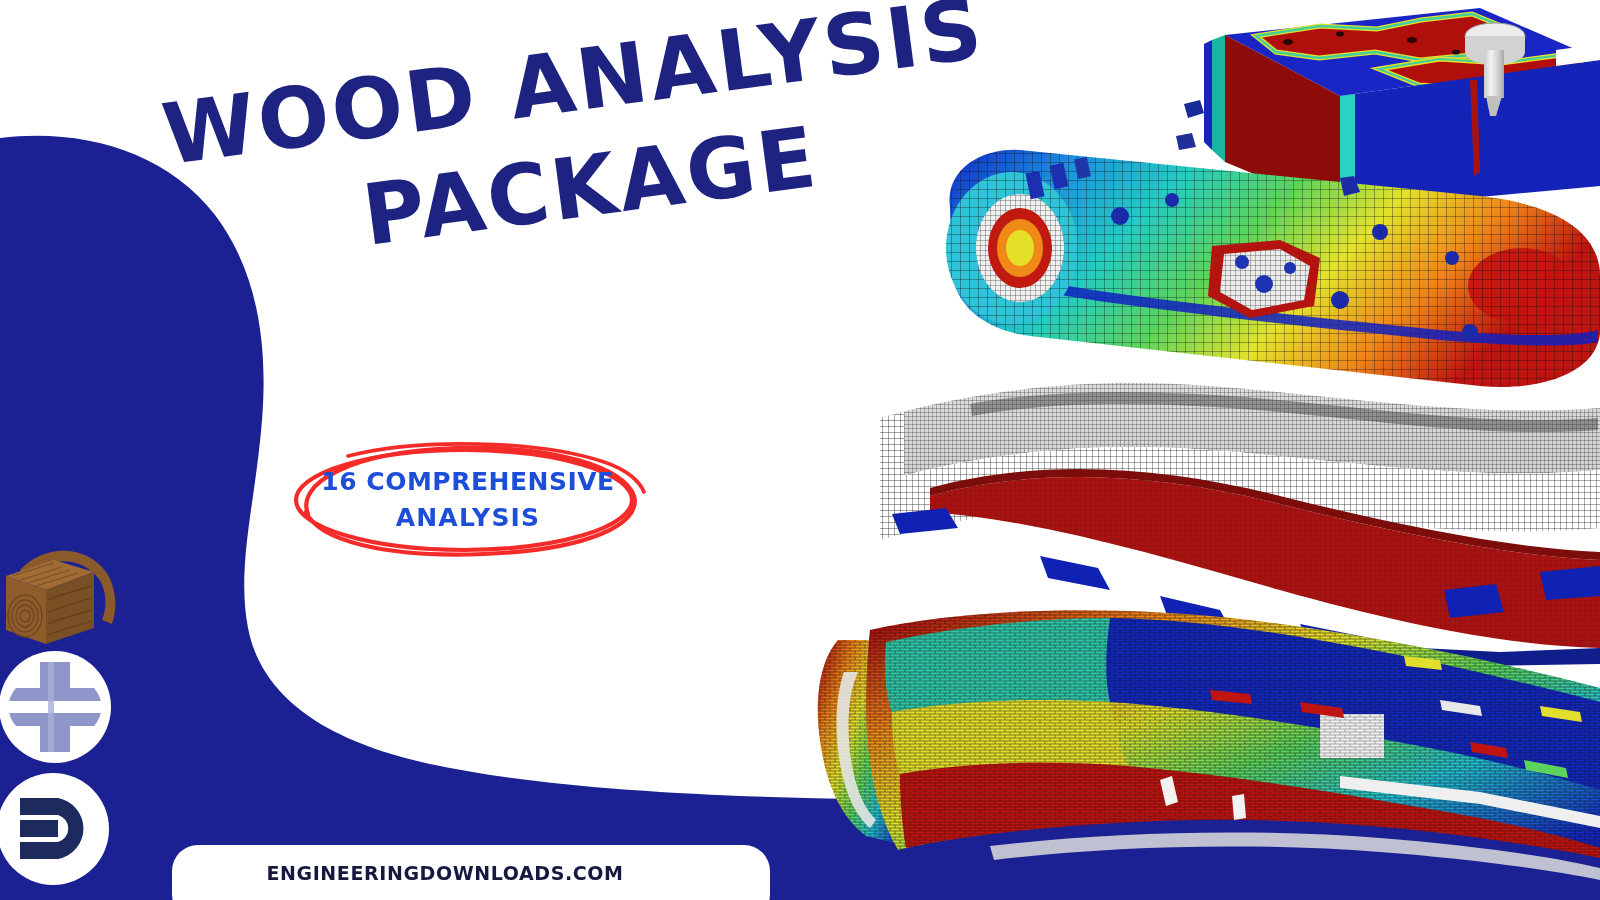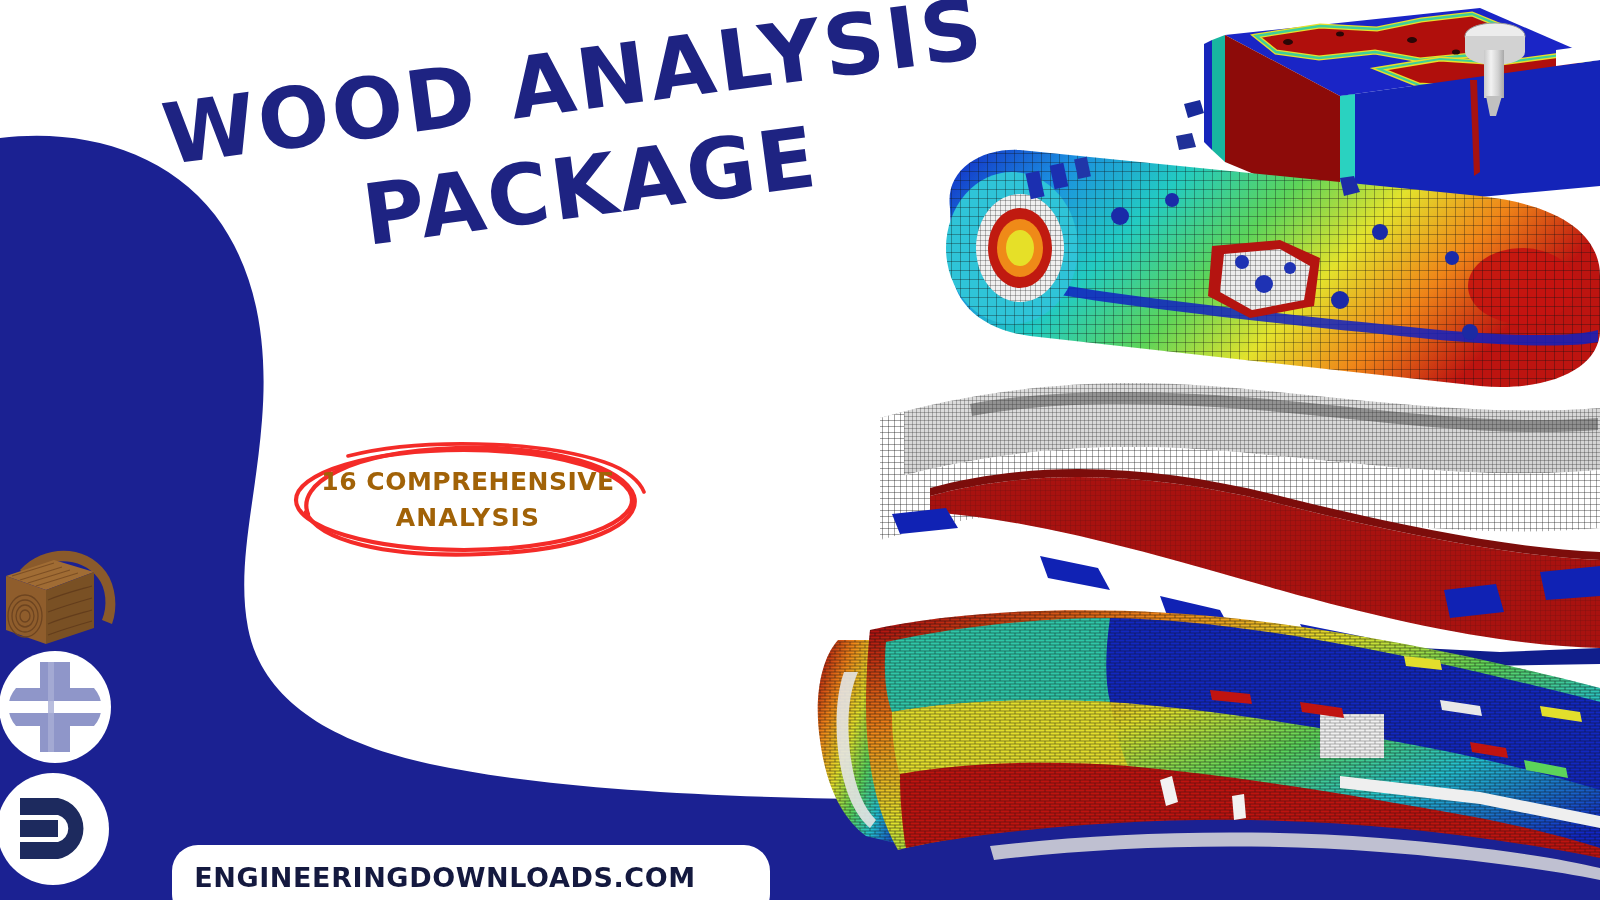--- a/index.html
+++ b/index.html
@@ -66,21 +66,21 @@
   }
   .badge-ellipse {
     position: absolute; left: 0; top: 0;
     width: 360px; height: 120px;
   }
   .badge-text {
     position: absolute;
     left: 0; top: 24px;
     width: 360px;
     text-align: center;
-    color: #a16207;
+    color: #1d4ed8;
     font-family: "DejaVu Sans", sans-serif;
     font-weight: bold;
     font-size: 25px;
     letter-spacing: 0.5px;
     line-height: 1.42;
   }
   .badge-text .l2 { letter-spacing: 1.2px; }
 
   
   .icon-rail {
@@ -102,21 +102,21 @@
     border-radius: 26px;
   }
   .footer-text {
     position: absolute;
     left: 0; top: 17px;
     width: 546px;
     text-align: center;
     color: #14193f;
     font-family: "DejaVu Sans", sans-serif;
     font-weight: bold;
-    font-size: 27px;
+    font-size: 19px;
     letter-spacing: 0.6px;
   }
 </style>
 </head>
 <body>
 
 <div id="poster">
 
   <svg class="blob-layer" viewBox="0 0 1600 900" preserveAspectRatio="none">
     <path d="M 0,138

